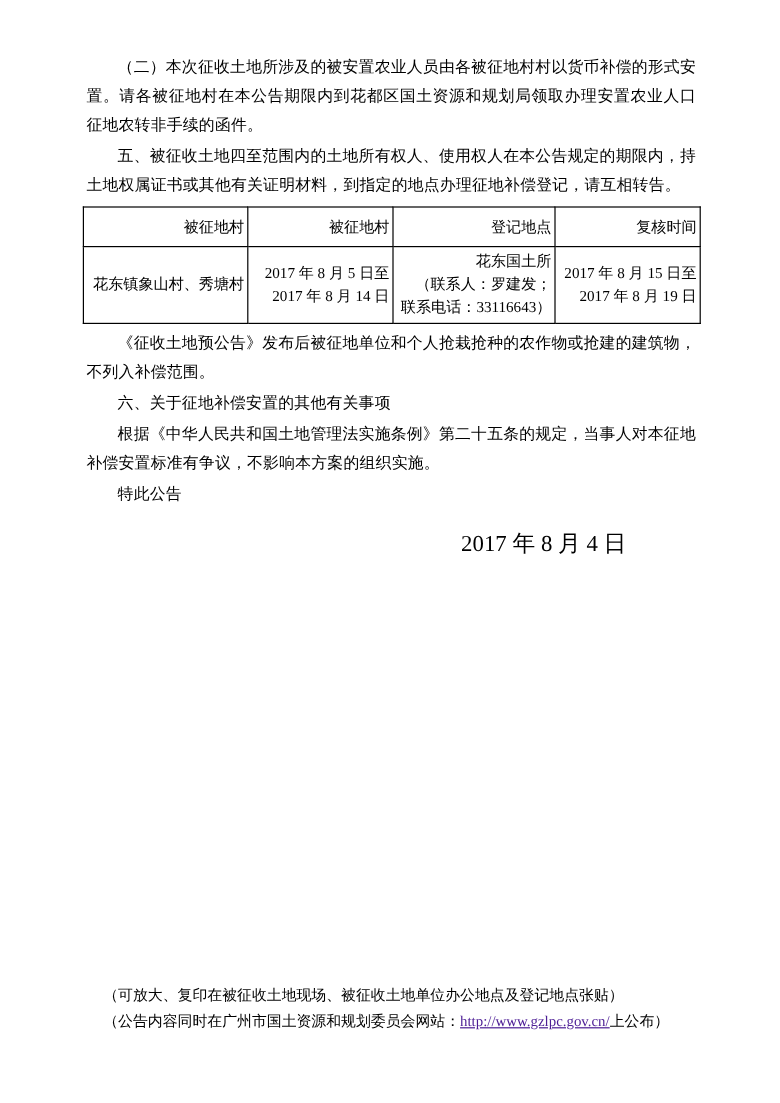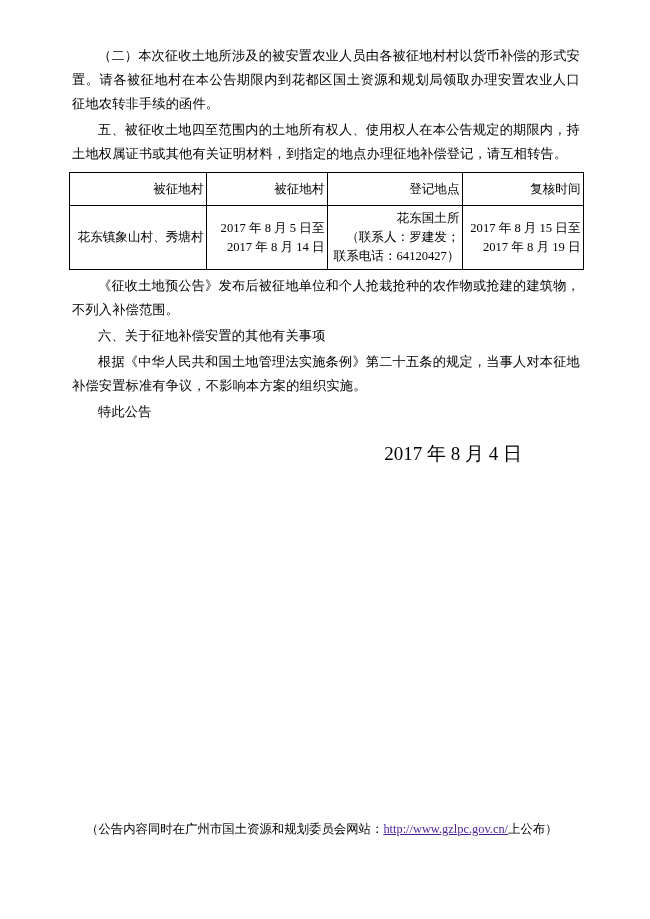--- a/index.html
+++ b/index.html
@@ -117,35 +117,36 @@
         <tbody>
           <tr>
             <td class="col1">花东镇象山村、秀塘村</td>
             <td class="col2">
               <span class="cell-line">2017 年 8 月 5 日至</span>
               <span class="cell-line">2017 年 8 月 14 日</span>
             </td>
             <td class="col3">
               <span class="cell-line">花东国土所</span>
               <span class="cell-line">（联系人：罗建发；</span>
-              <span class="cell-line">联系电话：64120427）</span>
+              <span class="cell-line">联系电话：33116643）</span>
             </td>
             <td class="col4">
               <span class="cell-line">2017 年 8 月 15 日至</span>
               <span class="cell-line">2017 年 8 月 19 日</span>
             </td>
           </tr>
         </tbody>
       </table>
     </div>
 
     <p class="para indent">《征收土地预公告》发布后被征地单位和个人抢栽抢种的农作物或抢建的建筑物，不列入补偿范围。</p>
     <p class="para indent">六、关于征地补偿安置的其他有关事项</p>
     <p class="para indent">根据《中华人民共和国土地管理法实施条例》第二十五条的规定，当事人对本征地补偿安置标准有争议，不影响本方案的组织实施。</p>
     <p class="para indent">特此公告</p>
 
     <div class="date-line">2017 年 8 月 4 日</div>
   </div>
 
   <div class="footer">
+    <p>（可放大、复印在被征收土地现场、被征收土地单位办公地点及登记地点张贴）</p>
     <p><span class="nowrap">（公告内容同时在广州市国土资源和规划委员会网站：</span><a href="#">http://www.gzlpc.gov.cn/</a><span class="nowrap">上公布）</span></p>
   </div>
 </div>
 
 </body></html>

